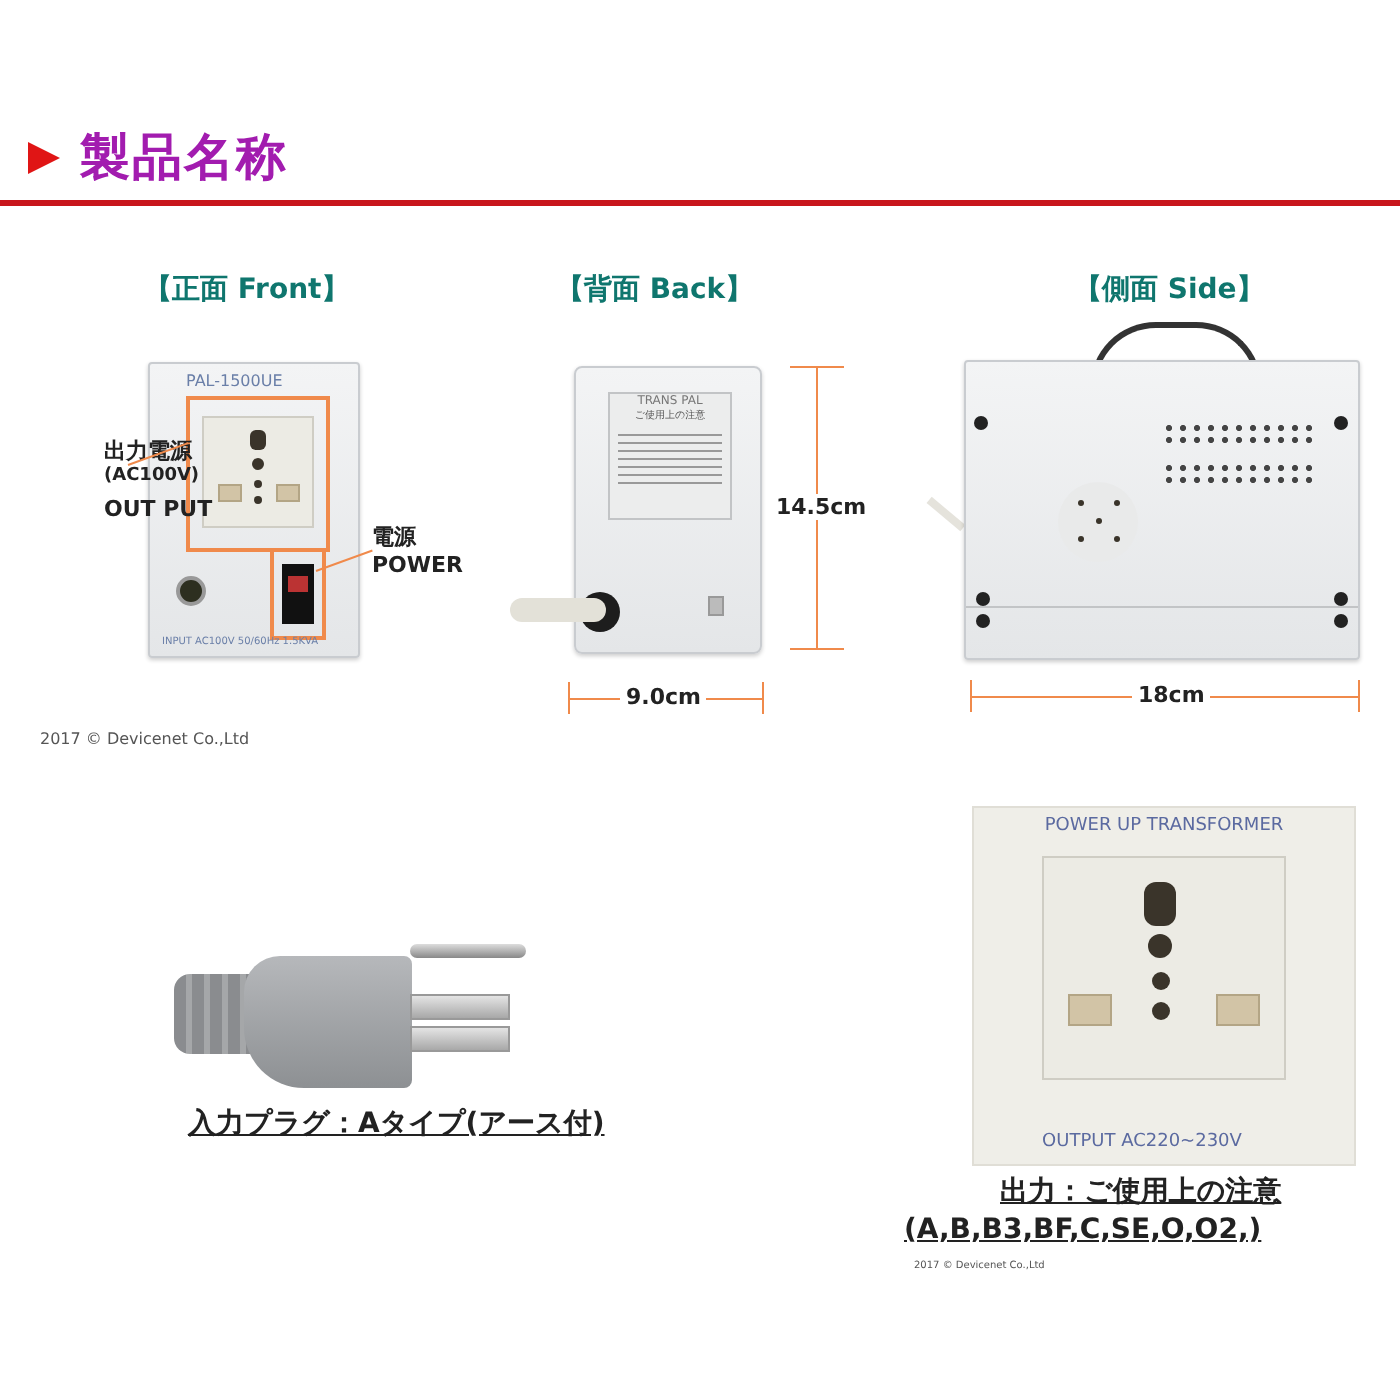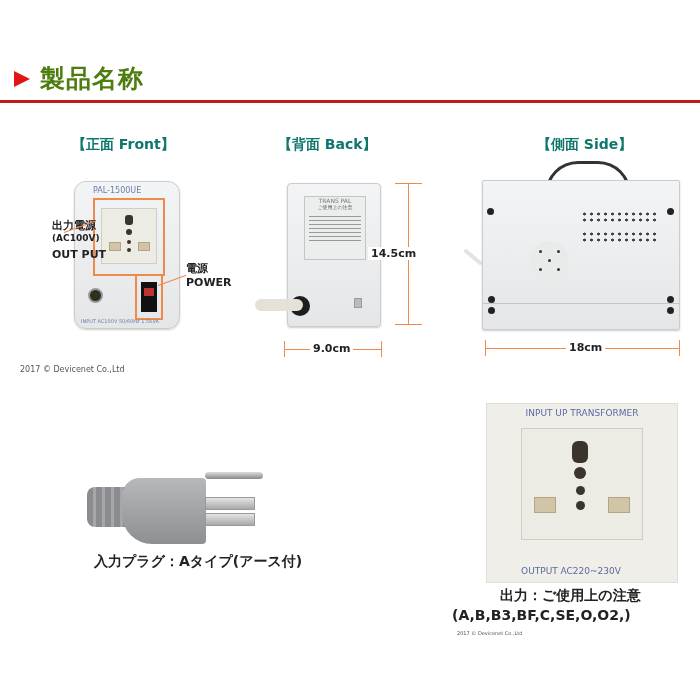--- a/index.html
+++ b/index.html
@@ -1,29 +1,29 @@
 <!DOCTYPE html>
 <html><head>
 <meta charset="utf-8">
 <style>
   html, body { margin:0; padding:0; }
   body { width:700px; height:700px; background:#ffffff; position:relative; overflow:hidden;
          font-family:"DejaVu Sans", sans-serif; color:#333; }
   .abs { position:absolute; }
   .hdr-arrow { left:14px; top:71px; width:0; height:0; border-top:8px solid transparent; border-bottom:8px solid transparent; border-left:16px solid #e01515; }
-  .hdr-title { left:40px; top:62px; font-size:25px; font-weight:bold; color:#4d7c0f; letter-spacing:1px; }
+  .hdr-title { left:40px; top:62px; font-size:25px; font-weight:bold; color:#a21caf; letter-spacing:1px; }
   .hdr-line { left:0; top:100px; width:700px; height:3px; background:#c8161d; }
   .sec-title { font-size:14px; font-weight:bold; color:#0f766e; white-space:nowrap; }
   .label-bold { font-size:11px; font-weight:bold; color:#222; white-space:nowrap; line-height:14px; }
   .dim-label { font-size:11px; font-weight:bold; color:#222; white-space:nowrap; background:#fff; padding:0 3px; }
   .orange { background:#f08a4b; }
   .copy { font-size:8px; color:#555; white-space:nowrap; }
-  .caption { font-size:14px; font-weight:bold; color:#222; white-space:nowrap; }
+  .caption { font-size:14px; font-weight:bold; color:#222; white-space:nowrap;text-decoration:underline; }
   
-  .panel { background:linear-gradient(#f3f4f5,#e4e6e8); border:1px solid #c9ccd0; border-radius:12px; box-shadow:0 1px 2px rgba(0,0,0,.2); }
+  .panel { background:linear-gradient(#f3f4f5,#e4e6e8); border:1px solid #c9ccd0; border-radius:2px; box-shadow:0 1px 2px rgba(0,0,0,.2); }
   .socket { background:#ecebe4; border:1px solid #cfcdc4; }
   .hole { background:#3a342a; border-radius:50%; }
   .slot { background:#d2c4a6; border:1px solid #b3a585; }
   .screw { width:7px; height:7px; border-radius:50%; background:#222; }
   .grill { background-image:radial-gradient(circle,#444 1.4px,transparent 1.6px); background-size:7px 6px; }
 </style>
 </head>
 <body>
 
 <div class="abs hdr-arrow"></div>
@@ -72,21 +72,21 @@
     <div style="margin:3px 4px;height:30px;background:repeating-linear-gradient(#eceded 0 3px,#999 3px 4px);"></div>
   </div>
   <div class="abs" style="left:2px;top:112px;width:20px;height:20px;border-radius:50%;background:#1d1d1d;"></div>
   <div class="abs" style="left:66px;top:114px;width:6px;height:8px;background:#bbb;border:1px solid #999;"></div>
 </div>
 <div class="abs" style="left:255px;top:299px;width:48px;height:12px;background:#e3e1d8;border-radius:6px;"></div>
 
 <div class="abs orange" style="left:408px;top:183px;width:1px;height:142px;"></div>
 <div class="abs orange" style="left:395px;top:183px;width:27px;height:1px;"></div>
 <div class="abs orange" style="left:395px;top:324px;width:27px;height:1px;"></div>
-<div class="abs dim-label" style="left:368px;top:247px;">14.5cm</div>
+<div class="abs dim-label" style="left:385px;top:247px;">14.5cm</div>
 <div class="abs orange" style="left:284px;top:349px;width:98px;height:1px;"></div>
 <div class="abs orange" style="left:284px;top:341px;width:1px;height:16px;"></div>
 <div class="abs orange" style="left:381px;top:341px;width:1px;height:16px;"></div>
 <div class="abs dim-label" style="left:310px;top:342px;">9.0cm</div>
 
 <div class="abs sec-title" style="left:537px;top:136px;text-align:center;">【側面 Side】</div>
 <div class="abs" style="left:545px;top:161px;width:80px;height:30px;border:3px solid #333;border-bottom:none;border-radius:40px 40px 0 0;"></div>
 <div class="abs" style="left:462px;top:255px;width:22px;height:4px;background:#e5e3dc;transform:rotate(40deg);"></div>
 <div class="abs panel" style="left:482px;top:180px;width:196px;height:148px;border-radius:2px;">
   <div class="abs screw" style="left:4px;top:27px;"></div>
@@ -114,21 +114,21 @@
 <div class="abs copy" style="left:20px;top:365px;font-size:8px;">2017 © Devicenet Co.,Ltd</div>
 
 <div class="abs" style="left:87px;top:487px;width:55px;height:40px;background:repeating-linear-gradient(90deg,#8a8c8f 0 6px,#a5a7a9 6px 9px);border-radius:8px;"></div>
 <div class="abs" style="left:122px;top:478px;width:84px;height:66px;background:linear-gradient(#b6b8bb,#8d9093);border-radius:18px 4px 4px 30px;"></div>
 <div class="abs" style="left:205px;top:472px;width:58px;height:7px;background:linear-gradient(#ddd,#888);border-radius:4px;"></div>
 <div class="abs" style="left:205px;top:497px;width:48px;height:11px;background:linear-gradient(#e4e4e4,#a8a8a8);border:1px solid #999;"></div>
 <div class="abs" style="left:205px;top:513px;width:48px;height:11px;background:linear-gradient(#e4e4e4,#a8a8a8);border:1px solid #999;"></div>
 <div class="abs caption" style="left:94px;top:553px;">入力プラグ：Aタイプ(アース付)</div>
 
 <div class="abs" style="left:486px;top:403px;width:190px;height:178px;background:#efeee8;border:1px solid #e0ded6;">
-  <div class="abs" style="left:0;top:4px;width:190px;text-align:center;font-size:9px;color:#5b6aa0;">INPUT UP TRANSFORMER</div>
+  <div class="abs" style="left:0;top:4px;width:190px;text-align:center;font-size:9px;color:#5b6aa0;">POWER UP TRANSFORMER</div>
   <div class="abs socket" style="left:34px;top:24px;width:120px;height:110px;">
     <div class="abs hole" style="left:50px;top:12px;width:16px;height:22px;border-radius:6px;"></div>
     <div class="abs hole" style="left:52px;top:38px;width:12px;height:12px;"></div>
     <div class="abs hole" style="left:54px;top:57px;width:9px;height:9px;"></div>
     <div class="abs hole" style="left:54px;top:72px;width:9px;height:9px;"></div>
     <div class="abs slot" style="left:12px;top:68px;width:20px;height:14px;"></div>
     <div class="abs slot" style="left:86px;top:68px;width:20px;height:14px;"></div>
   </div>
   <div class="abs" style="left:0;top:162px;width:168px;text-align:center;font-size:9px;color:#5b6aa0;">OUTPUT AC220~230V</div>
 </div>

